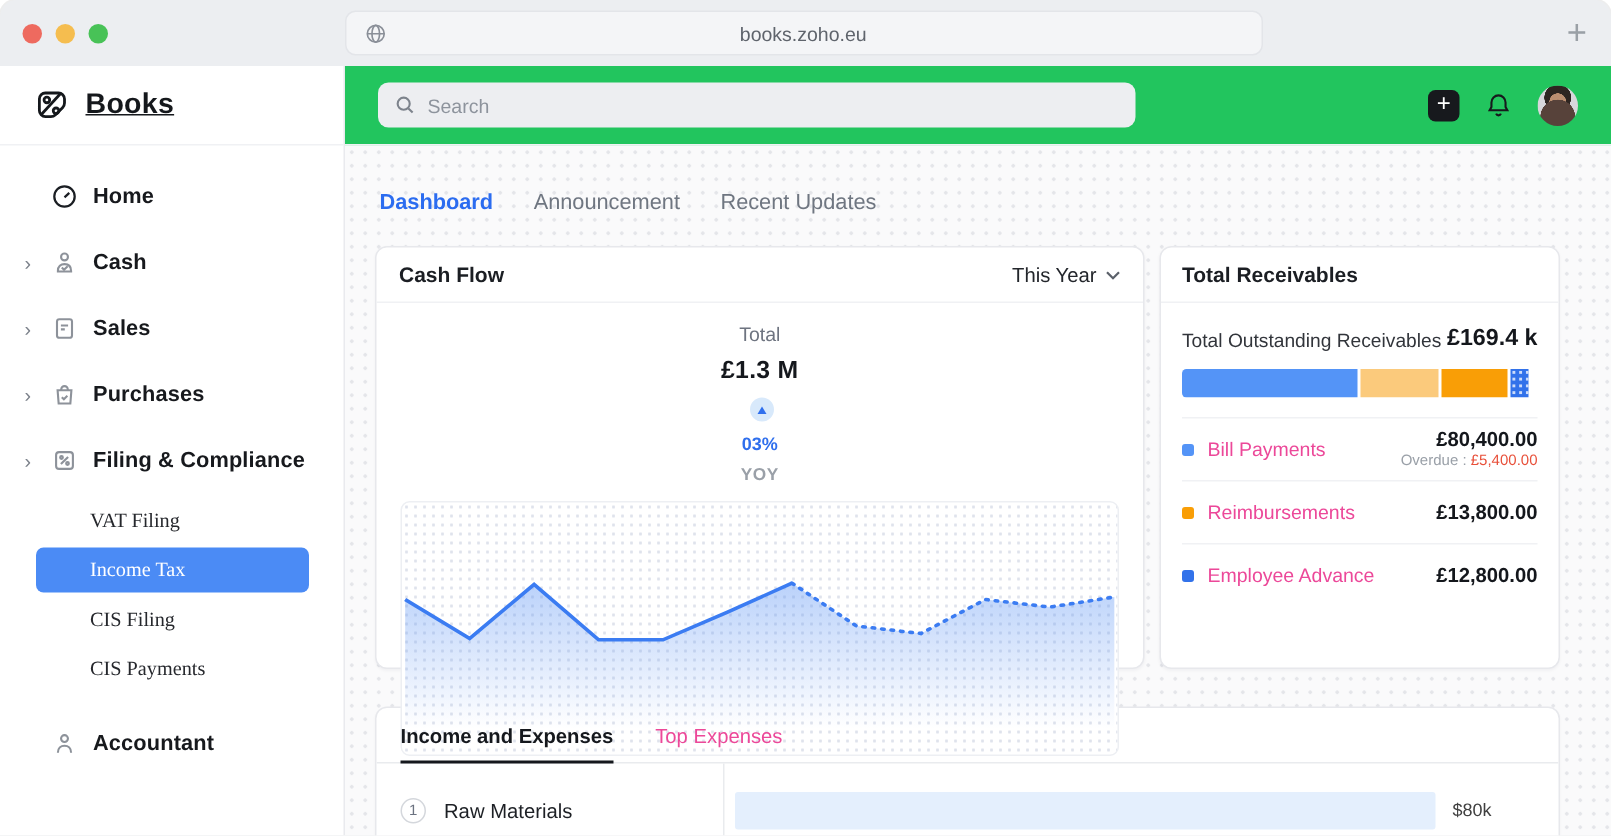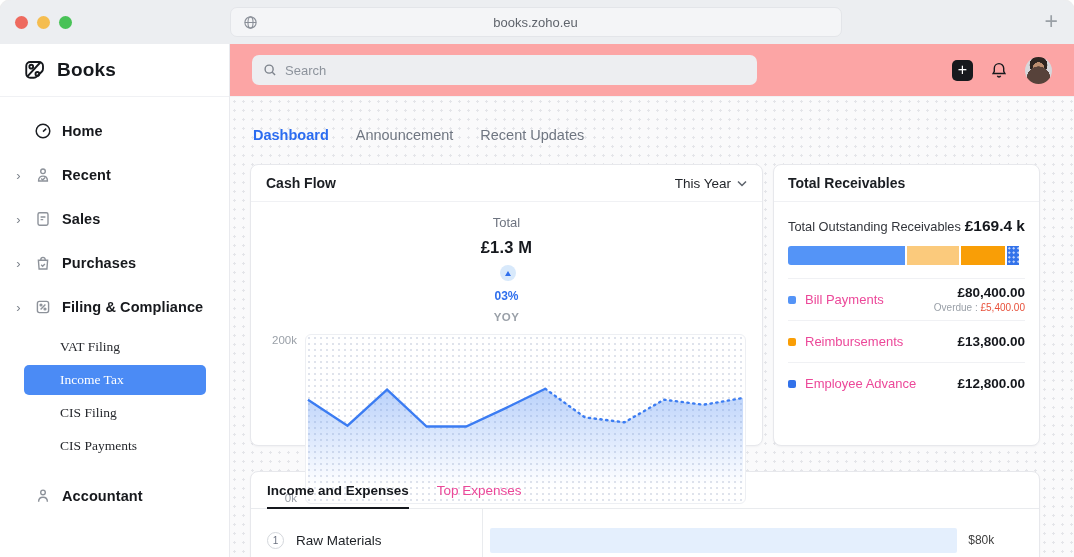--- a/index.html
+++ b/index.html
@@ -17,34 +17,34 @@
   .urlbar{position:absolute;left:230px;right:232px;top:7px;height:30px;background:#f4f5f7;
     border:1px solid #e3e5e9;border-radius:7px;display:flex;align-items:center;padding:0 12px;}
   .urlbar .globe{color:#8a8f98;flex:none;display:flex;}
   .url-text{flex:1;text-align:center;font-size:13px;color:#5f646c;padding-right:16px;}
   .newtab{position:absolute;right:16px;top:8px;font-size:23px;font-weight:300;color:#9aa0a6;cursor:pointer;line-height:26px;}
 
   
   .app{display:flex;height:513px;background:#fff;}
   .sidebar{width:230px;flex:none;background:#fff;border-right:1px solid #e9eaee;display:flex;flex-direction:column;}
   .logo-row{height:53px;flex:none;display:flex;align-items:center;gap:10px;padding-left:22px;border-bottom:1px solid #f0f1f4;}
-  .logo-row .logo-text{font-size:19px;font-weight:600;color:#15181c;letter-spacing:.2px;}
+  .logo-row .logo-text{font-size:19px;font-weight:600;color:#15181c;letter-spacing:.2px;text-decoration:underline;}
   .nav{padding:12px 0 0;}
   .nav-item{height:44px;display:flex;align-items:center;gap:9px;padding:0 10px 0 13px;cursor:pointer;}
   .chev{width:11px;font-size:13px;color:#7c828b;text-align:center;flex:none;line-height:1;}
   .nav-icon{width:20px;height:20px;color:#8d929a;display:flex;align-items:center;justify-content:center;flex:none;}
   .nav-icon.dark{color:#1b1e23;}
   .nav-label{font-size:14.5px;font-weight:700;color:#17191d;letter-spacing:.1px;}
   .sub-list{padding:0 0 4px;font-family:Liberation Serif, serif;}
   .sub-item{height:30px;margin:3px 23px 3px 24px;border-radius:5px;display:flex;align-items:center;
     padding-left:36px;font-size:13.5px;color:#26282d;cursor:pointer;}
   .sub-item.active{background:#4b8bf5;color:#fff;}
 
   .main{flex:1;display:flex;flex-direction:column;min-width:0;}
-  .topbar{height:53px;flex:none;background:#fca5a5;border-bottom:1px solid #f0f1f4;display:flex;align-items:center;padding:0 22px;}
+  .topbar{height:53px;flex:none;background:#22c55e;border-bottom:1px solid #f0f1f4;display:flex;align-items:center;padding:0 22px;}
   .search{width:505px;height:30px;background:#edeef1;border-radius:7px;display:flex;align-items:center;
     gap:8px;padding:0 11px;color:#8d939c;font-size:13px;cursor:text;}
   .top-icons{margin-left:auto;display:flex;align-items:center;gap:17px;}
   .add-btn{width:21px;height:21px;border-radius:5px;background:#17191d;color:#fff;display:flex;align-items:center;
     justify-content:center;font-size:16px;line-height:1;cursor:pointer;padding-bottom:1px;}
   .bell{color:#17191d;display:flex;cursor:pointer;}
   .avatar{width:27px;height:27px;border-radius:50%;cursor:pointer;flex:none;
     background:
       radial-gradient(circle at 50% 78%, #57423a 0 46%, transparent 47%),
       radial-gradient(circle at 50% 40%, #bb8e70 0 26%, transparent 27%),
@@ -167,21 +167,21 @@
 
         <div class="nav-item">
           <span class="chev">›</span>
           <span class="nav-icon">
             <svg width="18" height="18" viewBox="0 0 18 18" fill="none" stroke="currentColor" stroke-width="1.4">
               <circle cx="9" cy="5.3" r="2.3"></circle>
               <path d="M4.6 14.6c0-3 1.9-4.5 4.4-4.5s4.4 1.5 4.4 4.5v.4H4.6Z"></path>
               <path d="M7.2 12.4l1.5 1.5 2.4-2.4"></path>
             </svg>
           </span>
-          <span class="nav-label">Recent</span>
+          <span class="nav-label">Cash</span>
         </div>
 
         <div class="nav-item">
           <span class="chev">›</span>
           <span class="nav-icon">
             <svg width="18" height="18" viewBox="0 0 18 18" fill="none" stroke="currentColor" stroke-width="1.4">
               <rect x="4" y="2.8" width="10" height="12.4" rx="1.6"></rect>
               <path d="M6.6 7h4.8M6.6 9.6h2.6"></path>
             </svg>
           </span>
@@ -282,24 +282,20 @@
               <div class="total-row">
                 <span class="total-label">Total</span>
                 <span class="total-value">£1.3 M</span>
                 <span class="delta-badge">
                     <span class="tri"></span>
                   </span>
                 <span class="delta-pct">03%</span>
                 <span class="yoy">YOY</span>
               </div>
               <div class="chart-wrap">
-                <div class="y-labels">
-                  <span>200k</span>
-                  <span>0k</span>
-                </div>
                 <div class="plot">
                   <svg id="cf-svg" viewBox="0 0 452 170" preserveAspectRatio="none">
                     <defs>
                       <linearGradient id="cfgrad" x1="0" y1="0" x2="0" y2="1">
                         <stop offset="0" stop-color="#5b93f4" stop-opacity="0.42"></stop>
                         <stop offset="0.85" stop-color="#5b93f4" stop-opacity="0"></stop>
                       </linearGradient>
                     </defs>
                   <path d="M2,65.45 L42.72727272727273,91.8 L83.45454545454545,55.249999999999986 L124.18181818181819,92.64999999999999 L164.9090909090909,92.64999999999999 L205.63636363636363,73.95 L246.36363636363637,54.39999999999999 L287.09090909090907,83.3 L327.8181818181818,88.4 L368.54545454545456,65.45 L409.27272727272725,70.55000000000001 L450,63.75 L450,170 L2,170 Z" fill="url(#cfgrad)"></path>
                       <polyline points="2,65.45 42.72727272727273,91.8 83.45454545454545,55.249999999999986 124.18181818181819,92.64999999999999 164.9090909090909,92.64999999999999 205.63636363636363,73.95 246.36363636363637,54.39999999999999" fill="none" stroke="#3b7cf2" stroke-width="2.4"></polyline>

